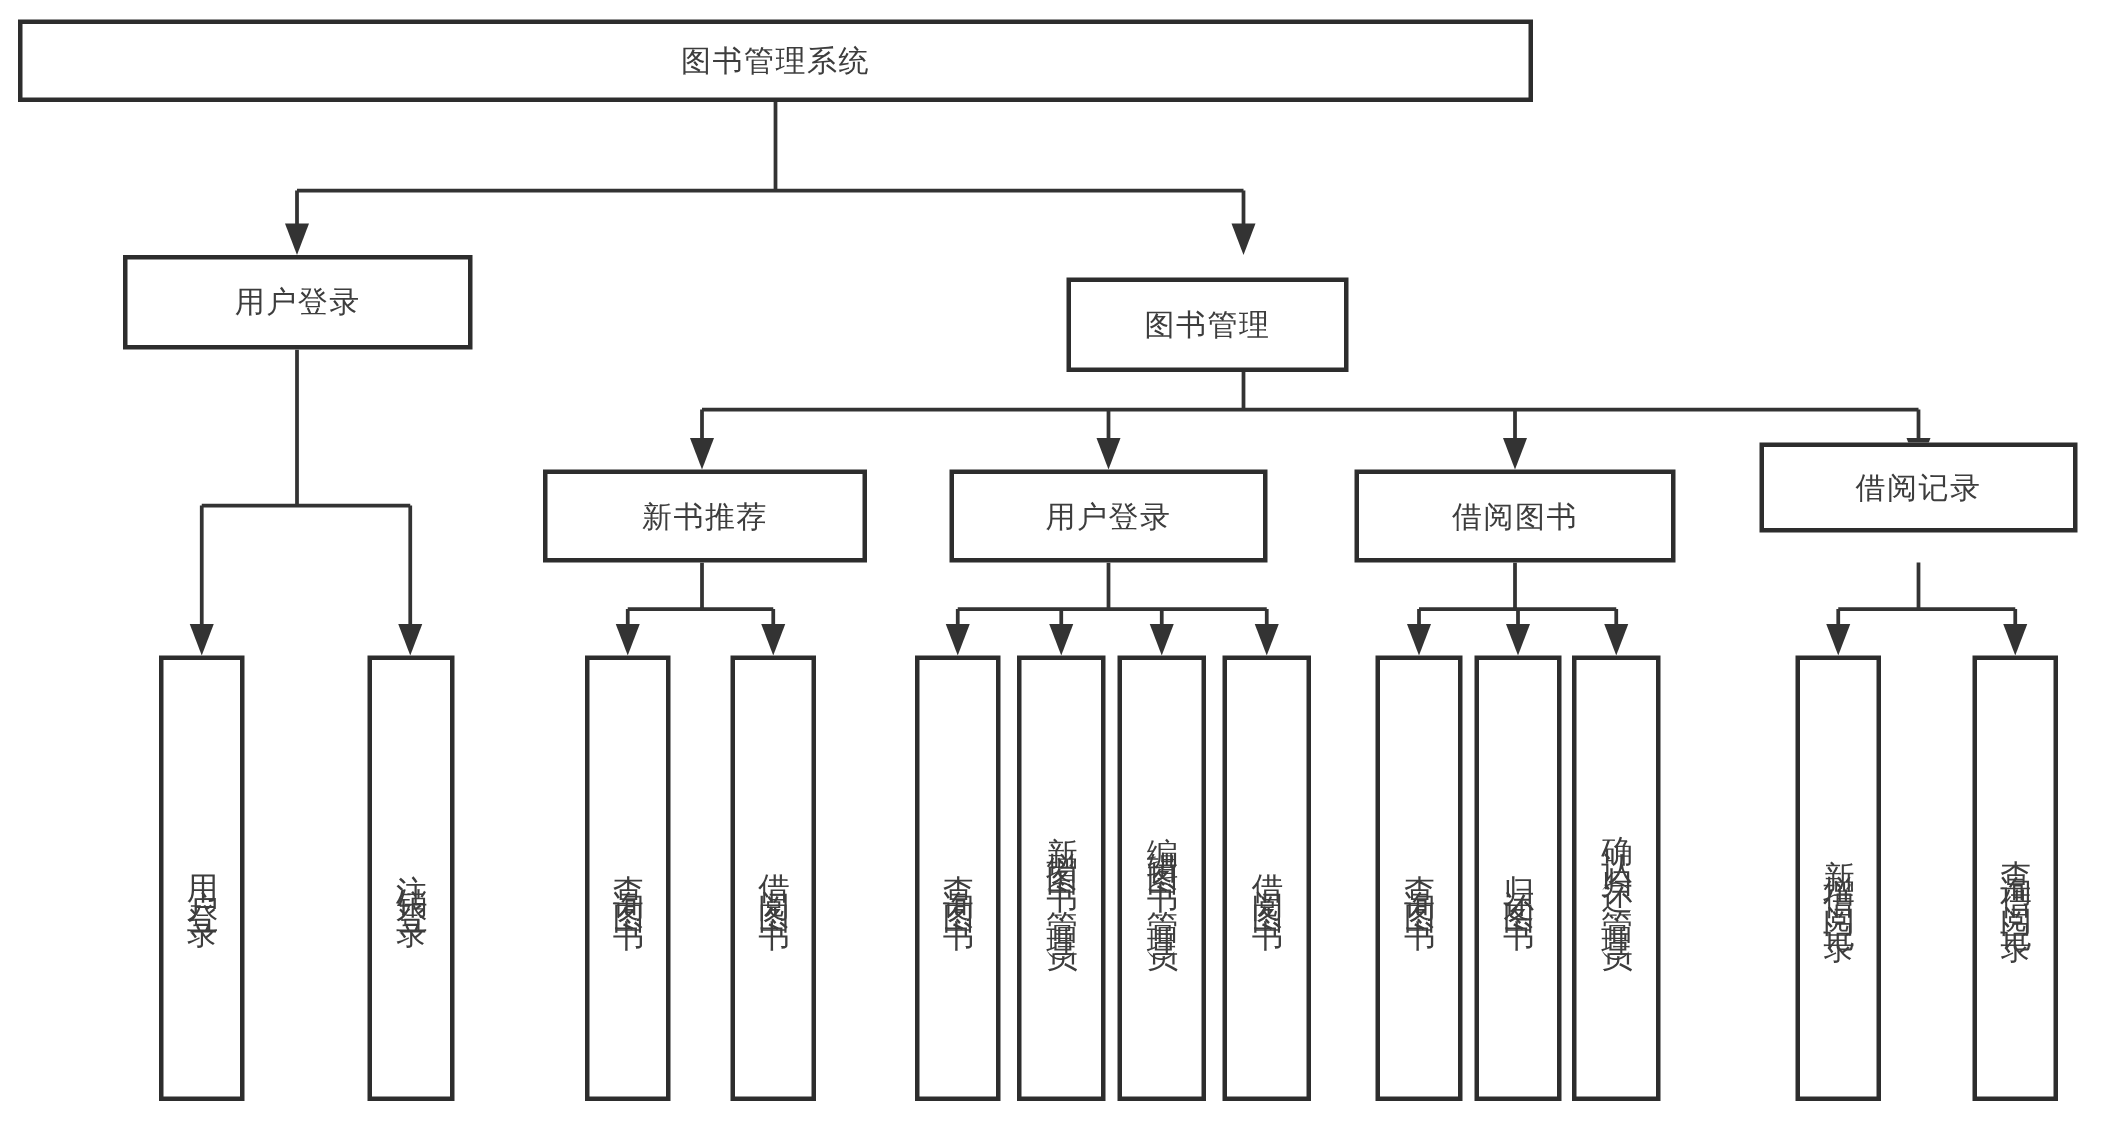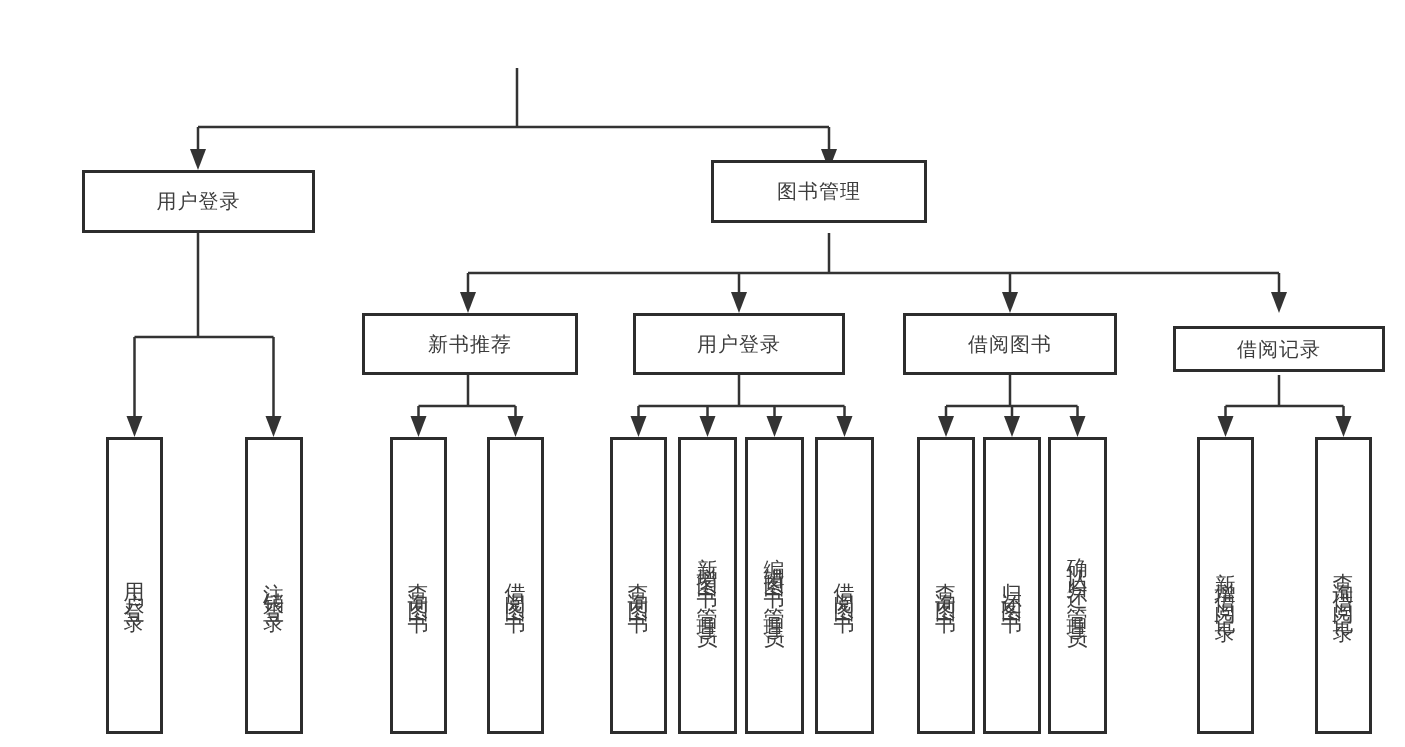--- a/index.html
+++ b/index.html
@@ -73,28 +73,29 @@
     <polygon points="699.5,416 715.5,416 707.5,437"></polygon>
     <polygon points="766.5,416 782.5,416 774.5,437"></polygon>
     <polygon points="836.5,416 852.5,416 844.5,437"></polygon>
     <polygon points="938,416 954,416 946,437"></polygon>
     <polygon points="1004,416 1020,416 1012,437"></polygon>
     <polygon points="1069.5,416 1085.5,416 1077.5,437"></polygon>
     <polygon points="1217.5,416 1233.5,416 1225.5,437"></polygon>
     <polygon points="1335.5,416 1351.5,416 1343.5,437"></polygon>
   </svg>
 
+  <div class="node h" style="left:12px;top:13px;width:1010px;height:55px">图书管理系统</div>
 
   <div class="node h" style="left:82px;top:170px;width:233px;height:63px">用户登录</div>
-  <div class="node h" style="left:711px;top:160px;width:216px;height:63px">图书管理</div>
+  <div class="node h" style="left:711px;top:185px;width:188px;height:63px">图书管理</div>
 
   <div class="node h" style="left:362px;top:313px;width:216px;height:62px">新书推荐</div>
   <div class="node h" style="left:633px;top:313px;width:212px;height:62px">用户登录</div>
   <div class="node h" style="left:903px;top:313px;width:214px;height:62px">借阅图书</div>
-  <div class="node h" style="left:1173px;top:326px;width:212px;height:46px">借阅记录</div>
+  <div class="node h" style="left:1173px;top:295px;width:212px;height:60px">借阅记录</div>
 
   <div class="node v" style="left:106px;top:437px;width:57px;height:297px">用户登录</div>
   <div class="node v" style="left:245px;top:437px;width:58px;height:297px">注销登录</div>
 
   <div class="node v" style="left:390px;top:437px;width:57px;height:297px">查询图书</div>
   <div class="node v" style="left:487px;top:437px;width:57px;height:297px">借阅图书</div>
 
   <div class="node v" style="left:610px;top:437px;width:57px;height:297px">查询图书</div>
   <div class="node v" style="left:678px;top:437px;width:59px;height:297px">新增图书（管理员）</div>
   <div class="node v" style="left:745px;top:437px;width:59px;height:297px">编辑图书（管理员）</div>

